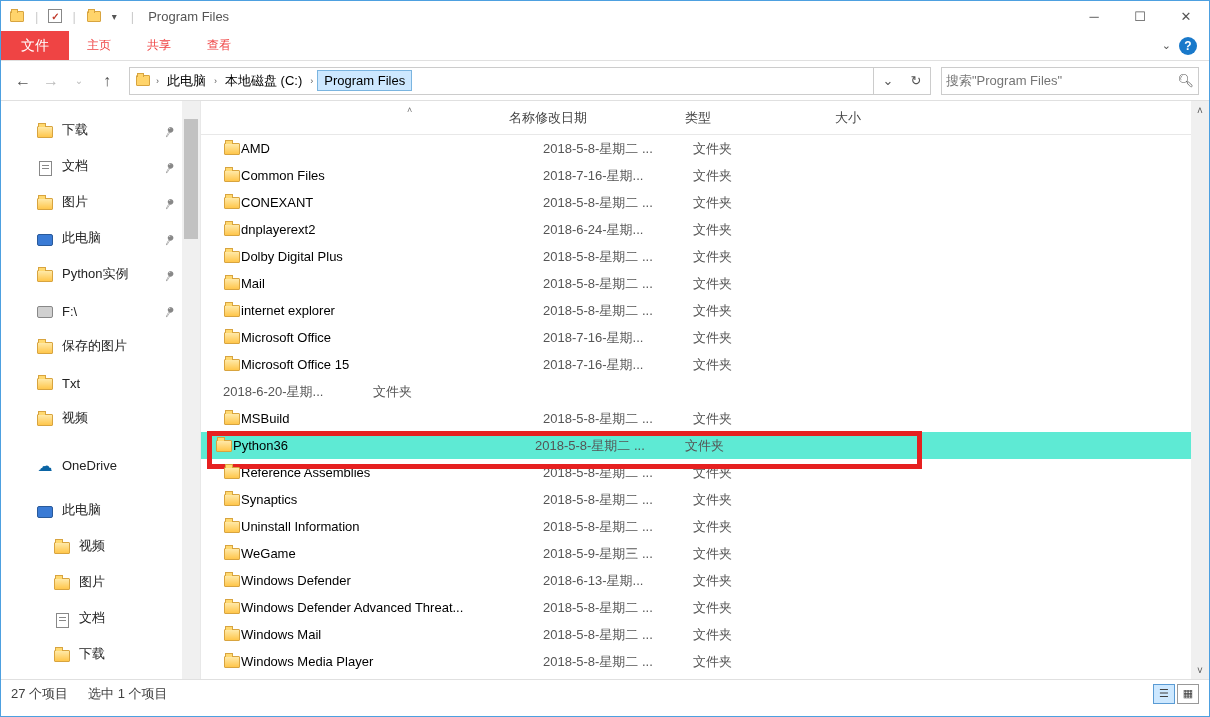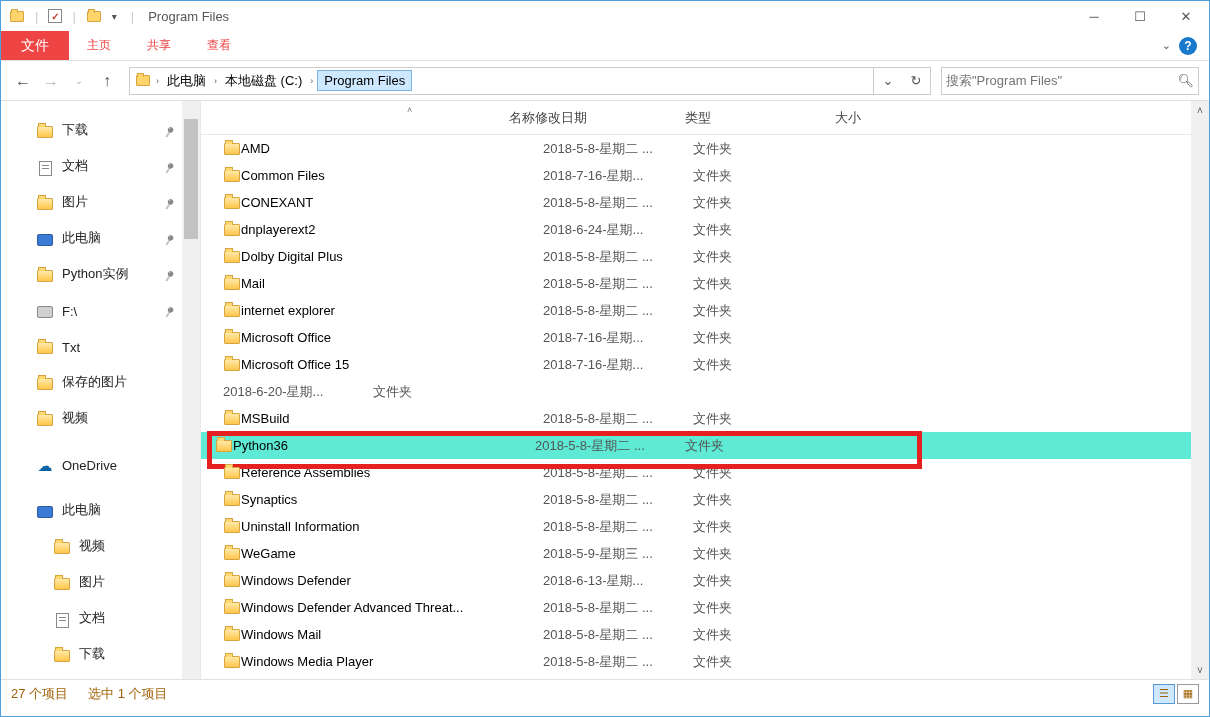--- a/index.html
+++ b/index.html
@@ -59,21 +59,21 @@
 .files { flex:1; overflow:hidden; position:relative; }
 .frow { height:27px; display:flex; align-items:center; padding-left:22px; }
 .frow.sel { background:#5eead4;padding-left:14px; }
 .fname { width:320px; display:flex; align-items:center; gap:0; }
 .fdate { width:150px; color:#555; }
 .ftype { width:150px; color:#555; }
 .fsize { width:100px; color:#555; }
 .highlight-box { position:absolute; border:5px solid #e62020; pointer-events:none; }
 .main-scroll { position:absolute; right:0; top:0; bottom:0; width:18px; background:#f0f0f0; }
 .main-scroll-btn { height:18px; background:#f0f0f0; display:flex; align-items:center; justify-content:center; color:#555; font-size:10px; }
-.statusbar { height:28px; border-top:1px solid #e0e0e0; display:flex; align-items:center; padding:0 10px; font-size:13px; color:#a16207; }
+.statusbar { height:28px; border-top:1px solid #e0e0e0; display:flex; align-items:center; padding:0 10px; font-size:13px; color:#404040; }
 .view-btns { margin-left:auto; display:flex; gap:2px; }
 .vbtn { width:22px; height:20px; border:1px solid #999; display:flex; align-items:center; justify-content:center; font-size:11px; }
 .vbtn.active { background:#cde8ff; border-color:#5a9bd4; }
 .onedrive-ico { color:#0a64a4; font-size:15px; }
 .spacer { height:10px; }
 </style>
 </head>
 <body>
 
 <div class="titlebar">
@@ -184,27 +184,27 @@
           <span class="sb-ico">
             <span class="disk-ico"></span>
           </span>
           <span class="sb-text">F:\</span>
           <span class="pin">📍︎</span>
         </div>
         <div class="sb-item">
           <span class="sb-ico">
             <span class="folder-ico"></span>
           </span>
+          <span class="sb-text">保存的图片</span>
+        </div>
+        <div class="sb-item">
+          <span class="sb-ico">
+            <span class="folder-ico"></span>
+          </span>
           <span class="sb-text">Txt</span>
-        </div>
-        <div class="sb-item">
-          <span class="sb-ico">
-            <span class="folder-ico"></span>
-          </span>
-          <span class="sb-text">保存的图片</span>
         </div>
         <div class="sb-item">
           <span class="sb-ico">
             <span class="folder-ico"></span>
           </span>
           <span class="sb-text">视频</span>
         </div>
       </div>
     <div class="spacer"></div>
     <div class="sb-item">

